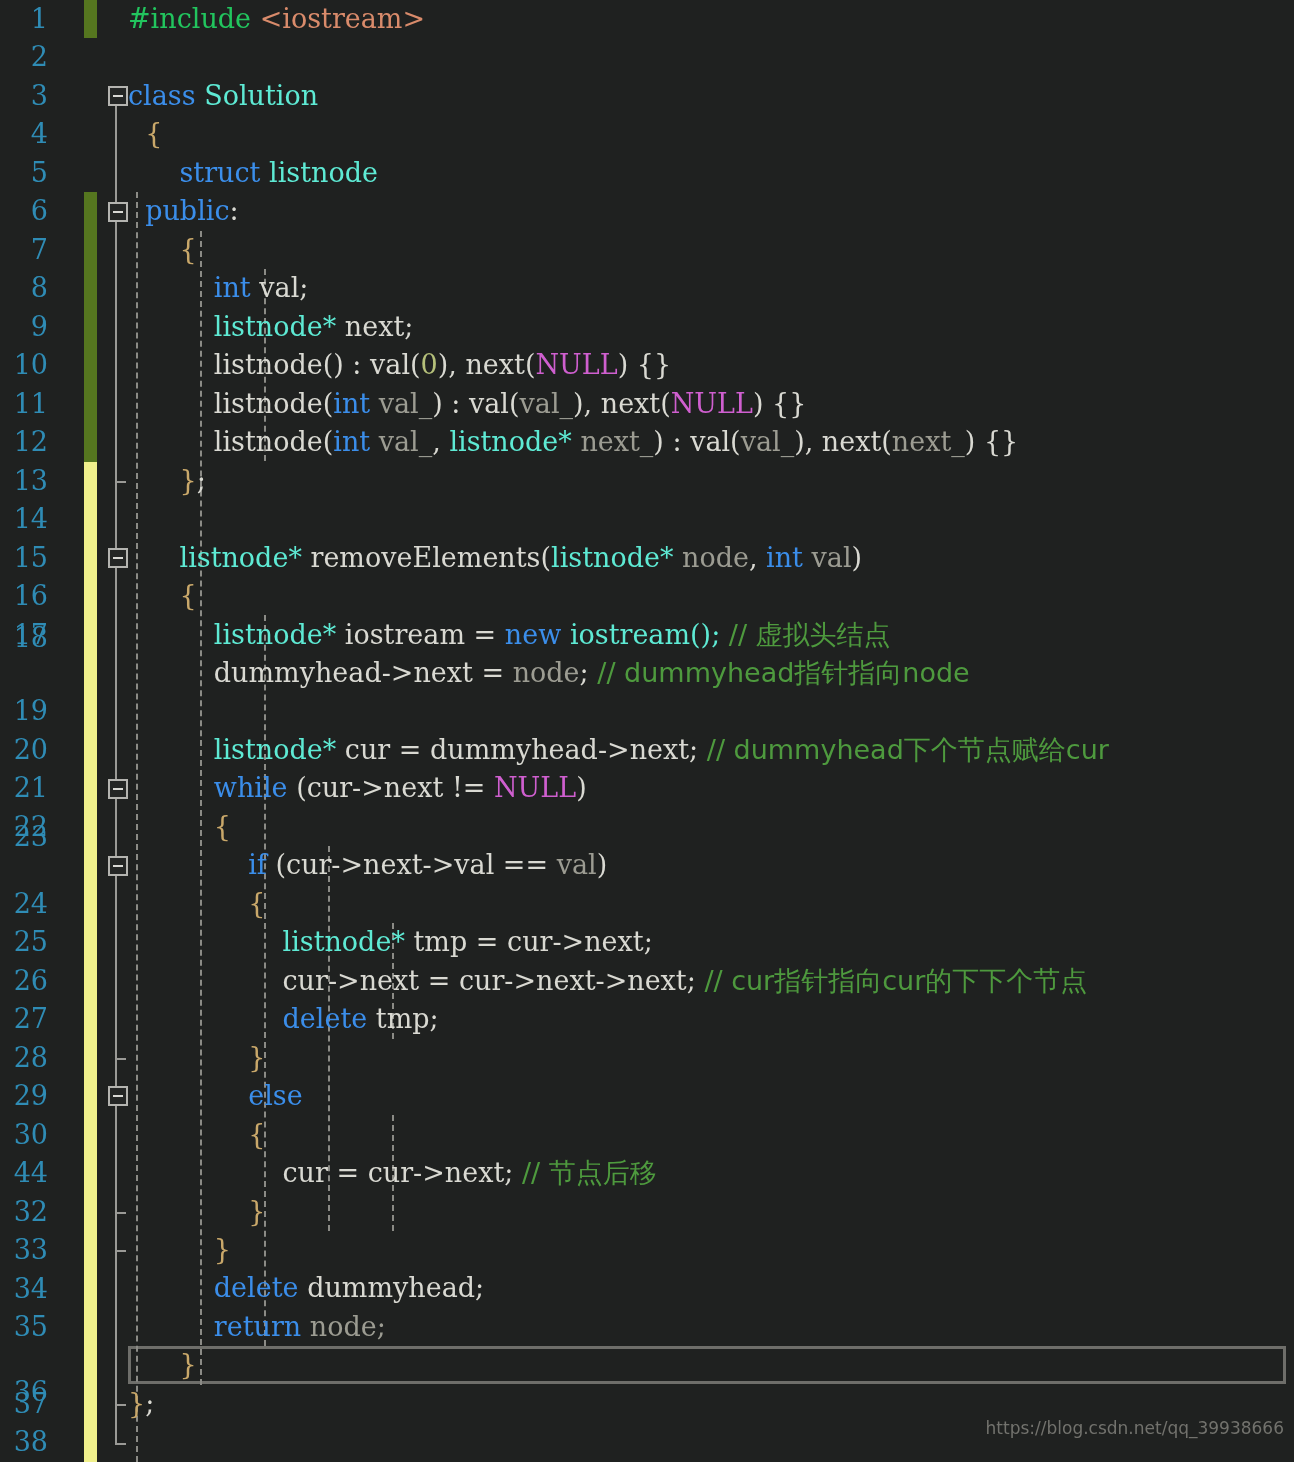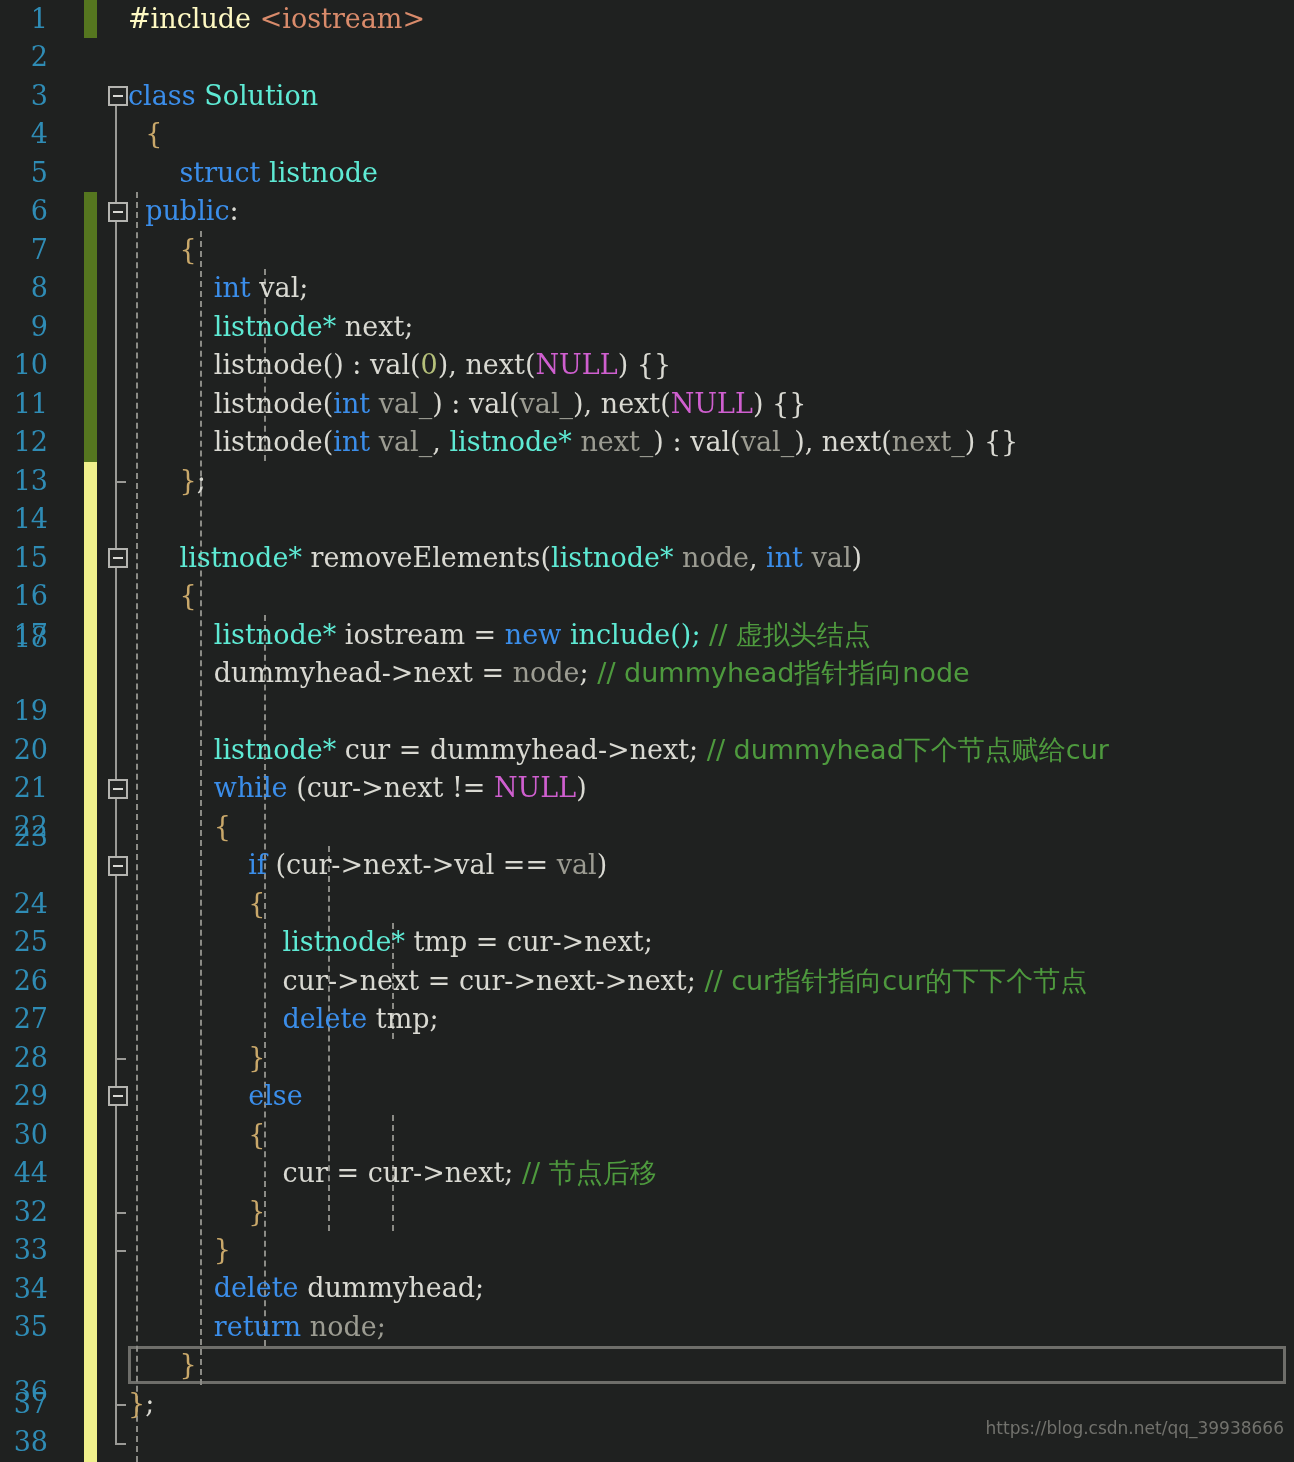--- a/index.html
+++ b/index.html
@@ -59,21 +59,21 @@
   
   .k   {color:#3b8eea;}              
   .t   {color:#5eead4;}              
   .p   {color:#d9d9d2;}              
   .v   {color:#9c9c92;}              
   .c   {color:#4e9a3e;}              
   .n   {color:#cf5fcf;}              
   .s   {color:#d98b6b;}              
   .b   {color:#c9a86a;}              
   .num {color:#b5c07a;}              
-  .pre {color:#fef9c3;}              
+  .pre {color:#22c55e;}              
 
   .cjk{font-family:"DejaVu Sans","Liberation Sans",sans-serif;}
 
   .watermark{
     position:absolute;right:10px;bottom:24px;
     color:#72726d;font-size:17px;
     font-family:"DejaVu Sans","Liberation Sans",sans-serif;
     z-index:5;
   }
 </style>
@@ -218,21 +218,21 @@
     <div class="line"><span class="txt">          <span class="p">listnode(</span><span class="k">int</span> <span class="v">val_</span><span class="p">, </span><span class="t">listnode*</span> <span class="v">next_</span><span class="p">) : </span><span class="p">val(</span><span class="v">val_</span><span class="p">), next(</span><span class="v">next_</span><span class="p">) {}</span></span></div>
 
     <div class="line"><span class="txt"><span class="b">      }</span><span class="p">;</span></span></div>
 
     <div class="line"><span class="txt"> </span></div>
 
     <div class="line"><span class="txt">      <span class="t">listnode*</span> <span class="p">removeElements</span><span class="p">(</span><span class="t">listnode*</span> <span class="v">node</span><span class="p">, </span><span class="k">int</span> <span class="v">val</span><span class="p">)</span></span></div>
 
     <div class="line"><span class="txt"><span class="b">      {</span></span></div>
 
-    <div class="line"><span class="txt">          <span class="t">listnode*</span> <span class="p">iostream</span> <span class="p">=</span> <span class="k">new</span> <span class="t">include();</span> <span class="c cjk">// 虚拟头结点</span></span></div>
+    <div class="line"><span class="txt">          <span class="t">listnode*</span> <span class="p">iostream</span> <span class="p">=</span> <span class="k">new</span> <span class="t">iostream();</span> <span class="c cjk">// 虚拟头结点</span></span></div>
 
     <div class="line"><span class="txt">          <span class="p">dummyhead-&gt;next = </span><span class="v">node</span><span class="p">;</span> <span class="c cjk">// dummyhead指针指向node</span></span></div>
 
     <div class="line"><span class="txt"> </span></div>
 
     <div class="line"><span class="txt">          <span class="t">listnode*</span> <span class="p">cur = dummyhead-&gt;next;</span> <span class="c cjk">// dummyhead下个节点赋给cur</span></span></div>
 
     <div class="line"><span class="txt">          <span class="k">while</span> <span class="p">(cur-&gt;next != </span><span class="n">NULL</span><span class="p">)</span></span></div>
 
     <div class="line"><span class="txt"><span class="b">          {</span></span></div>

